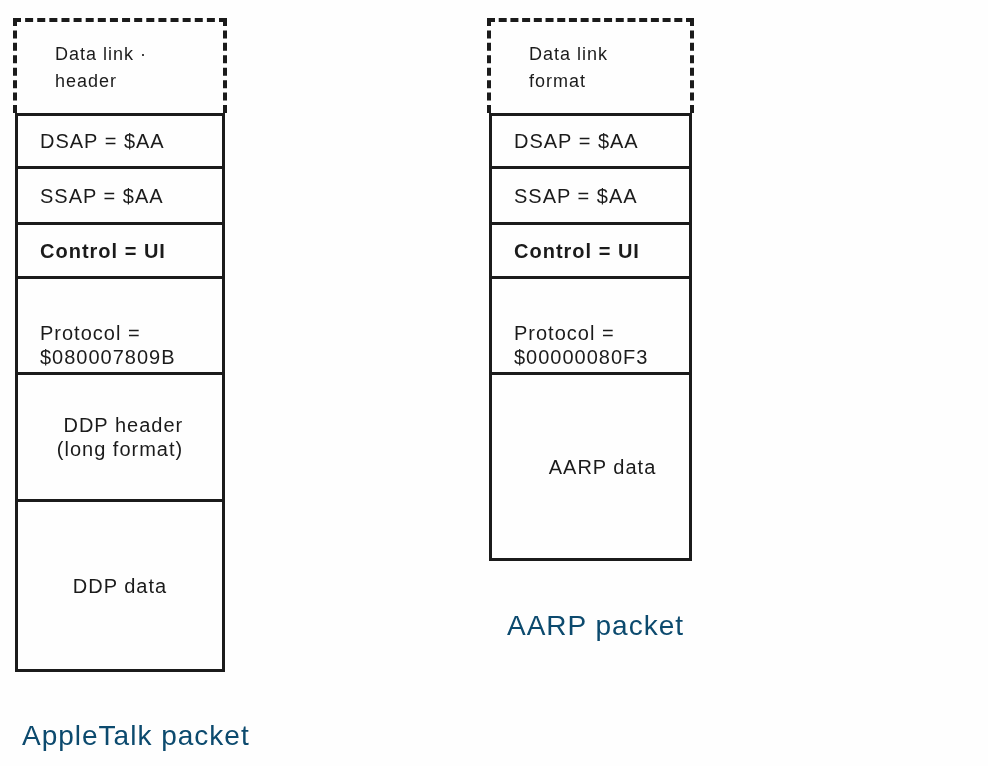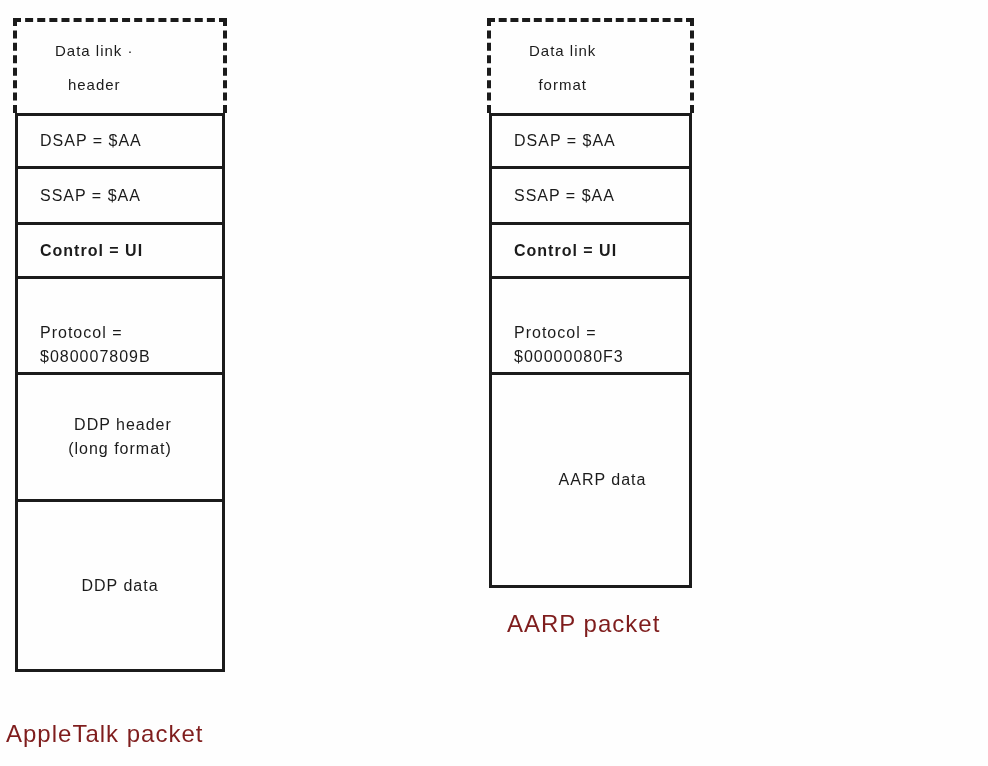--- a/index.html
+++ b/index.html
@@ -21,26 +21,25 @@
     top: 18px;
   }
   .dashed-box {
     box-sizing: border-box;
     border: 4px dashed #1b1b1b;
     border-bottom: none;
     display: flex;
     align-items: center;
   }
   .dl-label {
-    font-size: 15px;
-    line-height: 34px;
+    font-size: 18px;
+    line-height: 27px;
     letter-spacing: 1px;
     white-space: pre-line;
     padding-left: 38px;
-    text-align: center;
   }
   .stack {
     box-sizing: border-box;
     border: 3px solid #1b1b1b;
   }
   .row {
     box-sizing: border-box;
     border-bottom: 3px solid #1b1b1b;
     display: flex;
     align-items: center;
@@ -48,48 +47,48 @@
   }
   .row:last-child {
     border-bottom: none;
   }
   .row.center {
     justify-content: center;
     padding-left: 0;
     text-align: right;
   }
   .row span {
-    font-size: 16px;
+    font-size: 20px;
     line-height: 24px;
     letter-spacing: 1px;
     white-space: pre-line;
   }
   
   .pkt-appletalk { left: 13px; }
   .pkt-appletalk .dashed-box { width: 214px; height: 95px; }
   .pkt-appletalk .stack { width: 210px; margin-left: 2px; }
   
   .pkt-aarp { left: 487px; }
   .pkt-aarp .dashed-box { width: 207px; height: 95px; }
   .pkt-aarp .stack { width: 203px; margin-left: 2px; }
   
   .h-dsap     { height: 53px; }
   .h-ssap     { height: 56px; }
   .h-control  { height: 54px; font-weight: bold; }
   .h-protocol { height: 58px; margin-top: 38px; }
   .h-ddp-header { height: 127px; }
   .h-ddp-data   { height: 167px; }
-  .h-aarp-data  { height: 210px; margin-left: 24px; }
+  .h-aarp-data  { height: 183px; margin-left: 24px; }
   .caption {
     position: absolute;
-    font-size: 24px;
+    font-size: 28px;
     letter-spacing: 1px;
-    color: #7f1d1d;
+    color: #0c4a6e;
   }
-  .caption-appletalk { left: 6px; top: 720px; }
+  .caption-appletalk { left: 22px; top: 720px; }
   .caption-aarp { left: 507px; top: 610px; }
 </style>
 </head>
 <body>
 
 <div class="canvas">
 
   <section class="packet pkt-appletalk">
     <div class="dashed-box">
       <span class="dl-label">Data link ·

